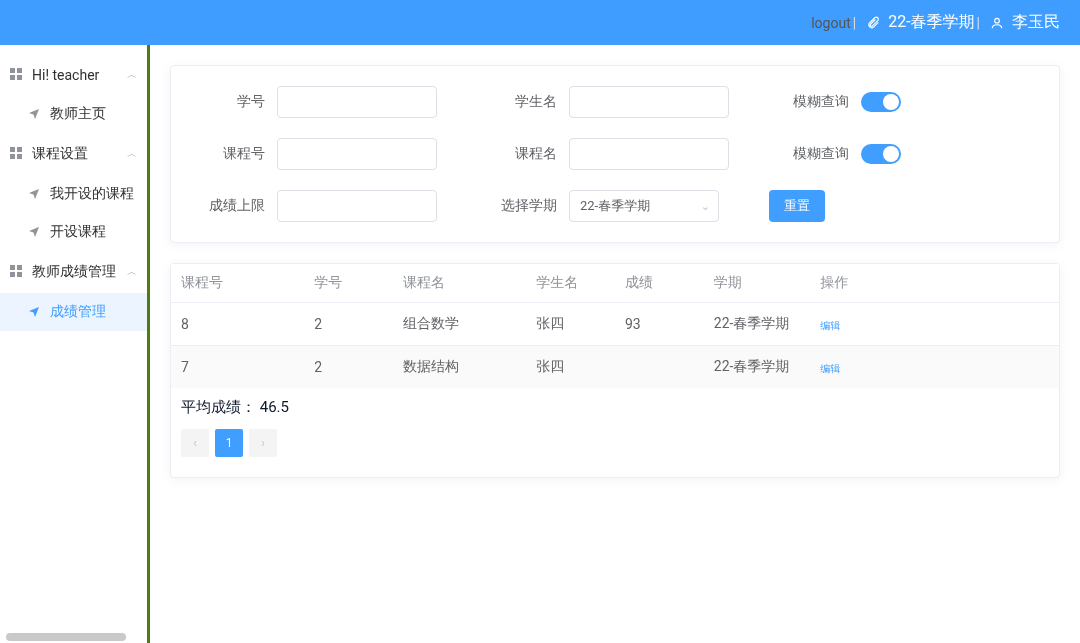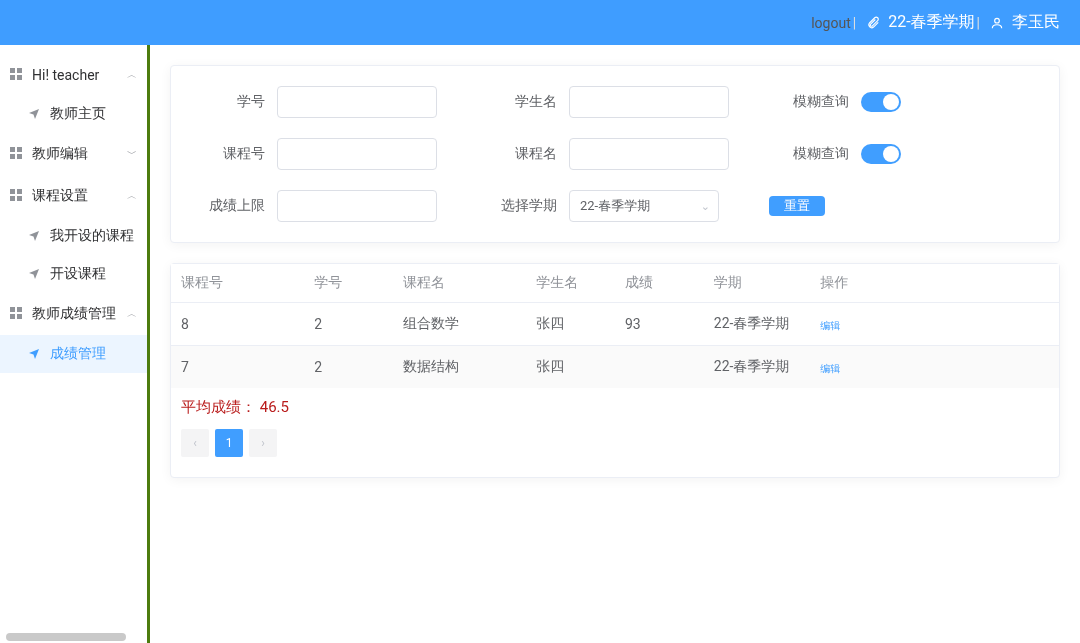--- a/index.html
+++ b/index.html
@@ -132,21 +132,21 @@
       position: absolute;
       width: 16px;
       height: 16px;
       background: #fff;
       border-radius: 50%;
       top: 2px;
       right: 2px;
     }
     
     .btn-primary {
-      height: 20px;
+      height: 32px;
       padding: 0 15px;
       background: #409eff;
       color: #fff;
       border: none;
       border-radius: 4px;
       cursor: pointer;
       font-size: 13px;
     }
     
     .table {
@@ -166,21 +166,21 @@
     .table td {
       padding: 12px 10px;
       border-bottom: 1px solid #ebeef5;
       color: #606266;
       font-size: 14px;
     }
     .table tr.striped td { background: #fafafa; }
     .table tr.last-visible td { border-bottom: none; }
     .link-btn { color: #409eff; cursor: pointer; font-size: 10px; }
     
-    .avg-row { padding: 10px 0 12px 0; color: #b91c1c; font-size: 15px; }
+    .avg-row { padding: 10px 0 12px 0; color: #0f172a; font-size: 15px; }
     
     .pagination { display: flex; align-items: center; gap: 6px; }
     .page-btn {
       min-width: 28px;
       height: 28px;
       display: inline-flex;
       align-items: center;
       justify-content: center;
       background: #f4f4f5;
       color: #303133;
@@ -241,32 +241,20 @@
     </div>
     <div class="menu-item">
       <span class="plane-icon">
         <svg width="12" height="12" viewBox="0 0 24 24" fill="#909399">
             <path d="M2 12l20-8-8 20-3-9-9-3z"></path>
           </svg>
       </span>
       <span>教师主页</span>
     </div>
 
-    <div class="menu-group-title">
-      <span class="grid-icon">
-        <svg width="12" height="12" viewBox="0 0 12 12">
-            <rect x="0" y="0" width="5" height="5" fill="#909399"></rect>
-            <rect x="7" y="0" width="5" height="5" fill="#909399"></rect>
-            <rect x="0" y="7" width="5" height="5" fill="#909399"></rect>
-            <rect x="7" y="7" width="5" height="5" fill="#909399"></rect>
-          </svg>
-      </span>
-      <span>教师编辑</span>
-      <span class="arrow">﹀</span>
-    </div>
 
     <div class="menu-group-title">
       <span class="grid-icon">
         <svg width="12" height="12" viewBox="0 0 12 12">
             <rect x="0" y="0" width="5" height="5" fill="#909399"></rect>
             <rect x="7" y="0" width="5" height="5" fill="#909399"></rect>
             <rect x="0" y="7" width="5" height="5" fill="#909399"></rect>
             <rect x="7" y="7" width="5" height="5" fill="#909399"></rect>
           </svg>
       </span>

